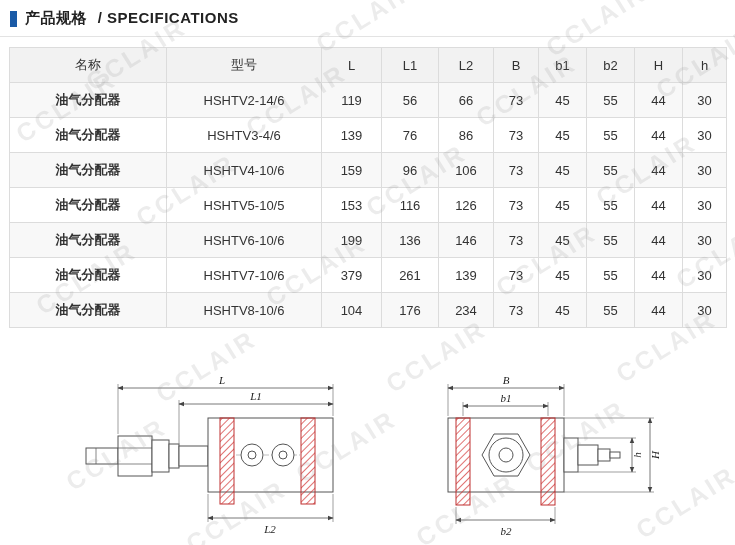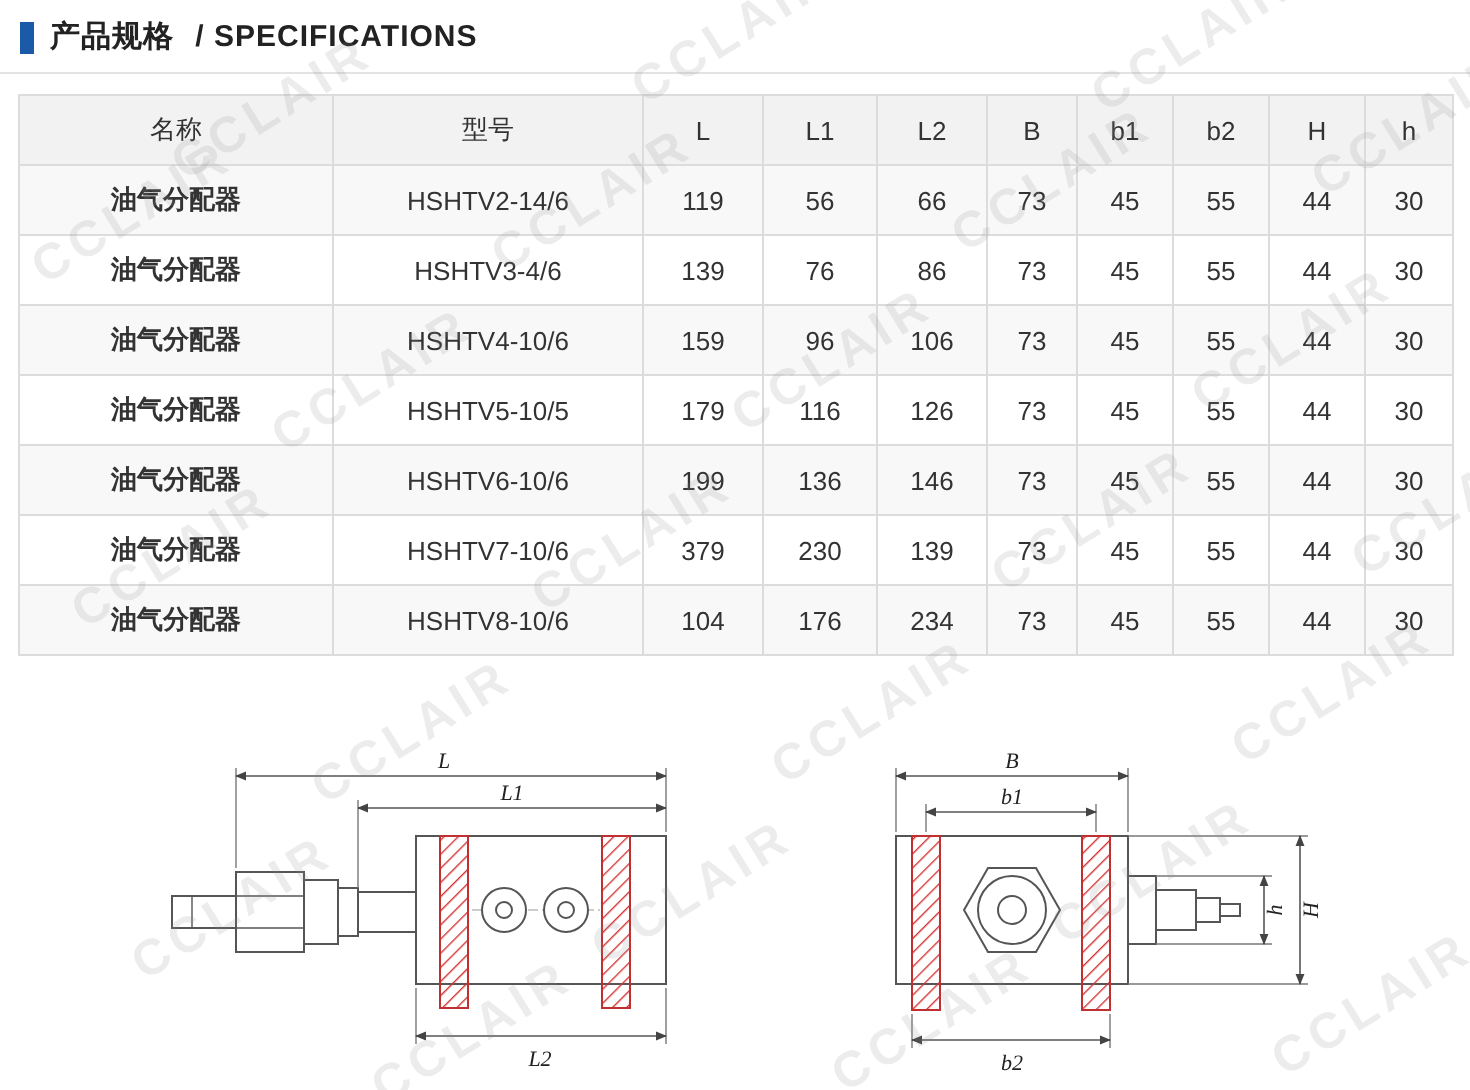--- a/index.html
+++ b/index.html
@@ -171,21 +171,21 @@
           <td>106</td>
           <td>73</td>
           <td>45</td>
           <td>55</td>
           <td>44</td>
           <td>30</td>
         </tr>
         <tr>
           <td class="name-cell">油气分配器</td>
           <td>HSHTV5-10/5</td>
-          <td>179</td>
+          <td>153</td>
           <td>116</td>
           <td>126</td>
           <td>73</td>
           <td>45</td>
           <td>55</td>
           <td>44</td>
           <td>30</td>
         </tr>
         <tr>
           <td class="name-cell">油气分配器</td>
@@ -196,21 +196,21 @@
           <td>73</td>
           <td>45</td>
           <td>55</td>
           <td>44</td>
           <td>30</td>
         </tr>
         <tr>
           <td class="name-cell">油气分配器</td>
           <td>HSHTV7-10/6</td>
           <td>379</td>
-          <td>230</td>
+          <td>261</td>
           <td>139</td>
           <td>73</td>
           <td>45</td>
           <td>55</td>
           <td>44</td>
           <td>30</td>
         </tr>
         <tr>
           <td class="name-cell">油气分配器</td>
           <td>HSHTV8-10/6</td>

